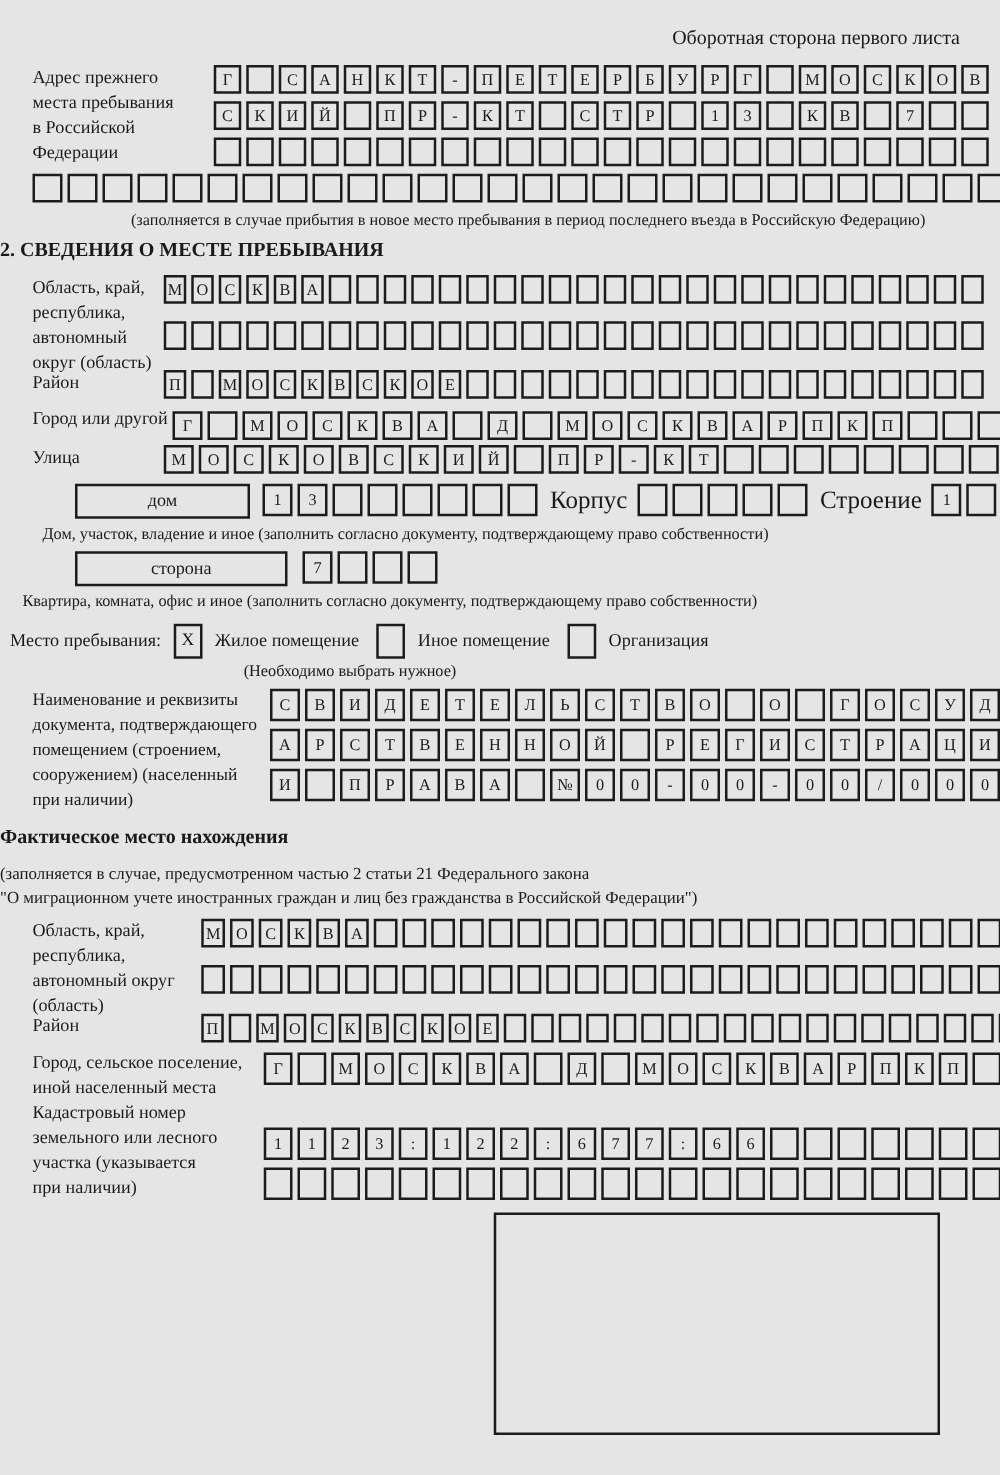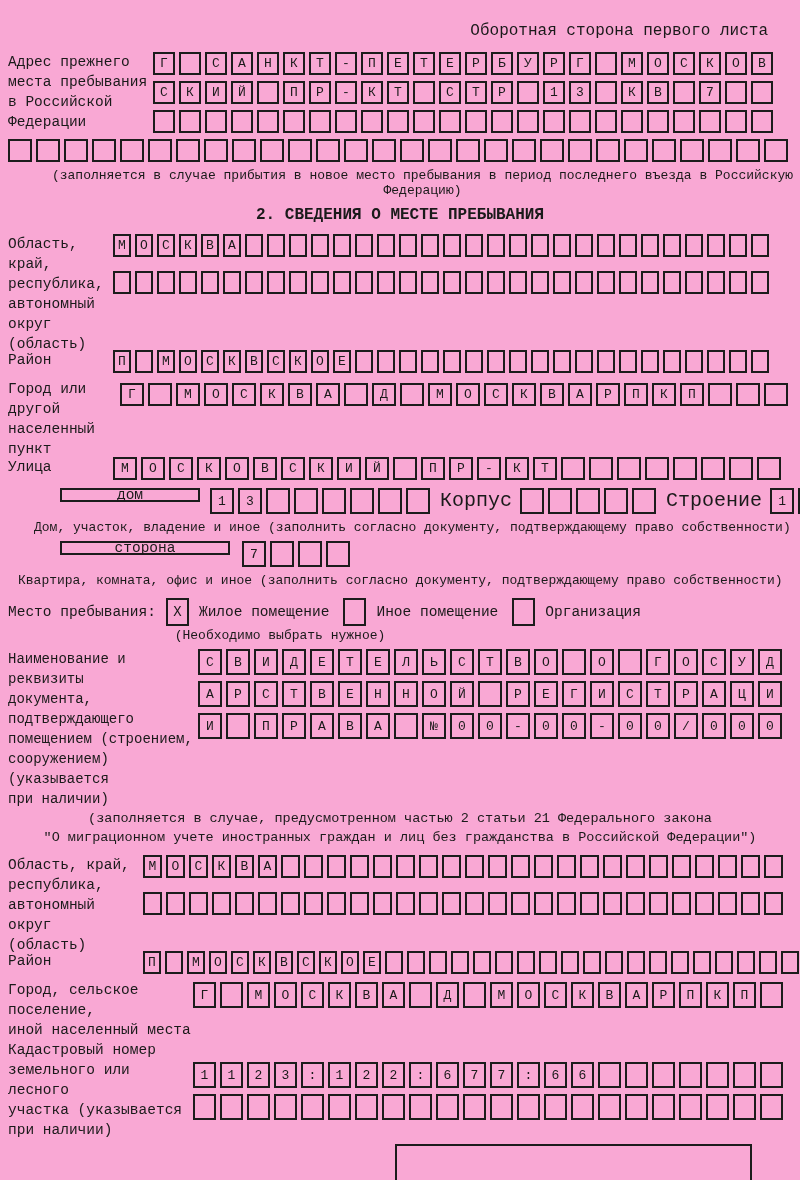--- a/index.html
+++ b/index.html
@@ -1,21 +1,21 @@
 <!DOCTYPE html>
 <html><head>
 <meta charset="utf-8">
 <style>
   html,body{margin:0;padding:0;background:#fff;}
   .page{
     position:relative;
     width:800px;height:1180px;
-    background:#f9a8d4;
+    background:#e5e5e5;
     color:#1a1a1a;
-    font-family:Liberation Mono, monospace;
+    font-family:Liberation Serif, serif;
     overflow:hidden;
     box-sizing:border-box;
   }
   .hdr{
     text-align:right;
     padding:22px 32px 0 0;
     font-size:16px;
   }
   .flex{display:flex;align-items:flex-start;}
   .lbl{font-size:14.5px;line-height:20px;flex-shrink:0;}
@@ -39,44 +39,44 @@
   }
   .w22 .cell{width:22px;}
   .w24 .cell{width:24px;}
   .w18 .cell{width:18px;}
   .w19 .cell{width:19px;}
   .w23 .cell{width:23px;}
   .tall .cell{height:26px;}
   .caption{font-size:13px;}
   .center{text-align:center;padding-left:45px;}
   .sectitle{
-    text-align:center;font-weight:bold;font-size:16px;
+    text-align:left;font-weight:bold;font-size:16px;
     margin:8px 0 10px 0;
   }
-  .subtitleline{text-align:center;font-size:13.5px;line-height:19px;}
+  .subtitleline{font-size:13.5px;line-height:19px;}
   .labelbox{
-    border:2px solid #1c1c1c;height:14px;
+    border:2px solid #1c1c1c;height:28px;
     display:flex;align-items:center;justify-content:center;
     font-size:14.5px;box-sizing:border-box;flex-shrink:0;
   }
   .inlinelbl{font-size:20px;line-height:26px;margin:0 8px 0 6px;white-space:nowrap;}
   .chk{
     display:inline-flex;align-items:center;justify-content:center;
     width:23px;height:28px;border:2px solid #1c1c1c;
     font-size:14px;box-sizing:border-box;flex-shrink:0;
   }
   .mrow{display:flex;align-items:center;margin:10px 0 2px 8px;font-size:14.5px;}
   .mrow .optlbl{margin:0 14px 0 10px;}
   .bigbox{
     width:357px;height:178px;
     border:2px solid #1c1c1c;
     margin:4px 0 6px 395px;
     box-sizing:border-box;
   }
-  .m8{margin-left:8px;}
+  .m8{margin-left:26px;}
 </style>
 </head>
 <body>
 
 <div class="page">
 
   <div class="hdr">Оборотная сторона первого листа</div>
 
   <div class="flex m8" style="margin-top:12px;">
     <div class="lbl w145">
@@ -307,21 +307,20 @@
         <span class="cell"></span>
         <span class="cell"></span>
         <span class="cell"></span>
         <span class="cell"></span>
       </div>
   </div>
 
   <div class="flex m8">
     <div class="lbl w112">
       <div>Город или другой</div>
-      <div>населенный пункт</div>
     </div>
     <div class="boxrow w24" style="margin-top:4px;">
         <span class="cell">Г</span>
         <span class="cell"></span>
         <span class="cell">М</span>
         <span class="cell">О</span>
         <span class="cell">С</span>
         <span class="cell">К</span>
         <span class="cell">В</span>
         <span class="cell">А</span>
@@ -424,21 +423,21 @@
     <span class="chk"></span>
     <span class="optlbl">Организация</span>
   </div>
   <div class="caption" style="text-align:center;width:560px;">(Необходимо выбрать нужное)</div>
 
   <div class="flex m8" style="margin-top:6px;">
     <div class="lbl w190" style="font-size:14px;">
       <div>Наименование и реквизиты</div>
       <div>документа, подтверждающего</div>
       <div>помещением (строением,</div>
-      <div>сооружением) (указывается</div>
+      <div>сооружением) (населенный</div>
       <div>при наличии)</div>
     </div>
     <div class="cellcol">
       <div class="boxrow w24 tall">
           <span class="cell">С</span>
           <span class="cell">В</span>
           <span class="cell">И</span>
           <span class="cell">Д</span>
           <span class="cell">Е</span>
           <span class="cell">Т</span>
@@ -500,20 +499,21 @@
           <span class="cell">0</span>
           <span class="cell">0</span>
           <span class="cell">/</span>
           <span class="cell">0</span>
           <span class="cell">0</span>
           <span class="cell">0</span>
         </div>
     </div>
   </div>
 
+  <div class="sectitle" style="margin-top:10px;">Фактическое место нахождения</div>
   <div class="subtitleline">(заполняется в случае, предусмотренном частью 2 статьи 21 Федерального закона</div>
   <div class="subtitleline">"О миграционном учете иностранных граждан и лиц без гражданства в Российской Федерации")</div>
 
   <div class="flex m8" style="margin-top:8px;">
     <div class="lbl w135">
       <div>Область, край,</div>
       <div>республика,</div>
       <div>автономный округ</div>
       <div>(область)</div>
     </div>

